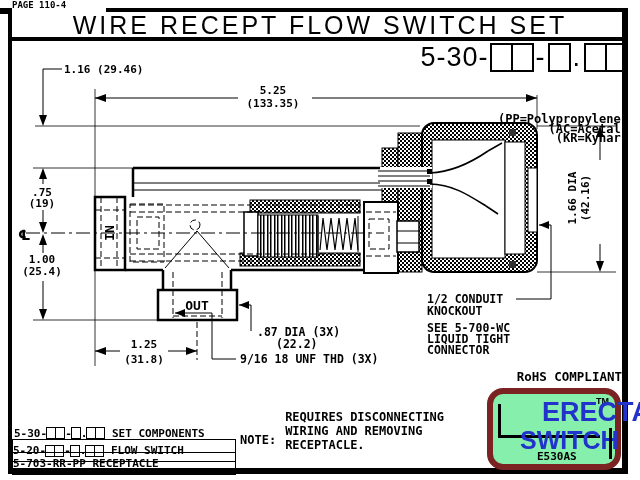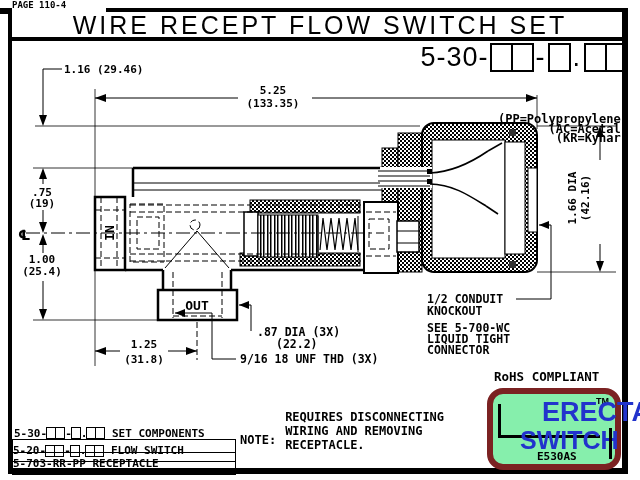--- a/index.html
+++ b/index.html
@@ -16,21 +16,21 @@
   .pn-box{display:inline-block;width:19px;height:25px;border:2px solid #000;margin-left:-2px;}
   .pn-box.first{margin-left:2px;}
   .pn-sep{padding:0 1px;}
   .materials{top:71px;right:12px;text-align:right;font-size:12px;font-weight:bold;line-height:9.5px;margin-top:44px;}
   .comp-row1{left:14px;top:427px;}
   .comp-box{left:12px;width:224px;height:23px;border:1px solid #000;box-sizing:border-box;}
   .comp-line{display:flex;align-items:center;font-size:11px;font-weight:bold;white-space:pre;line-height:11px;}
   .mini-box{display:inline-block;width:8px;height:10px;border:1px solid #000;margin-left:-1px;vertical-align:-1px;}
   .note{left:240px;top:410px;display:flex;font-size:12px;font-weight:bold;line-height:14px;}
   .note-head{margin-right:9px;margin-top:23px;}
-  .rohs{left:494px;top:369px;width:128px;text-align:left;font-size:12.5px;font-weight:bold;white-space:nowrap;}
+  .rohs{left:494px;top:369px;width:128px;text-align:right;font-size:12.5px;font-weight:bold;white-space:nowrap;}
   .logo{left:487px;top:388px;width:134px;height:82px;border:6px solid #7b2222;border-radius:16px;
         background:#86efac;box-sizing:border-box;}
   .logo .tm{position:absolute;right:6px;top:2px;font-size:9px;font-weight:bold;font-family:"Liberation Sans",sans-serif;}
   .logo .black-l{position:absolute;left:5px;top:10px;width:99px;height:31px;
                  border-left:3px solid #000;border-bottom:3px solid #000;}
   .logo .erecta{position:absolute;left:9px;top:3px;font-family:"Liberation Sans",sans-serif;
                 font-weight:bold;font-size:27px;color:#2233cc;letter-spacing:0px;white-space:nowrap;padding-left:40px;}
   .logo .switch{position:absolute;left:27px;top:32px;font-family:"Liberation Sans",sans-serif;
                 font-weight:bold;font-size:25px;color:#2233cc;white-space:nowrap;}
   .logo .vbar{position:absolute;left:116px;top:34px;width:3px;height:31px;background:#000;}

